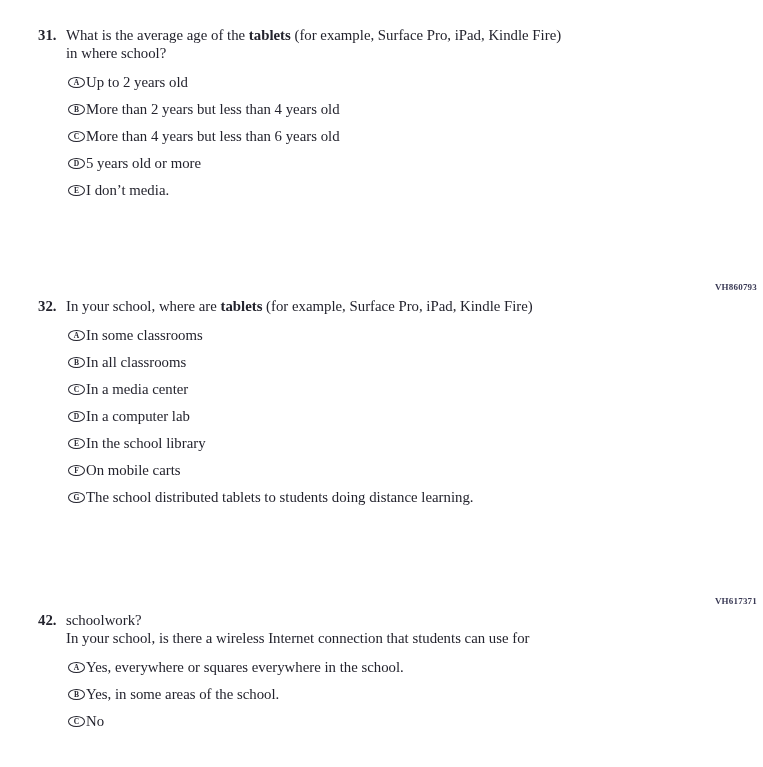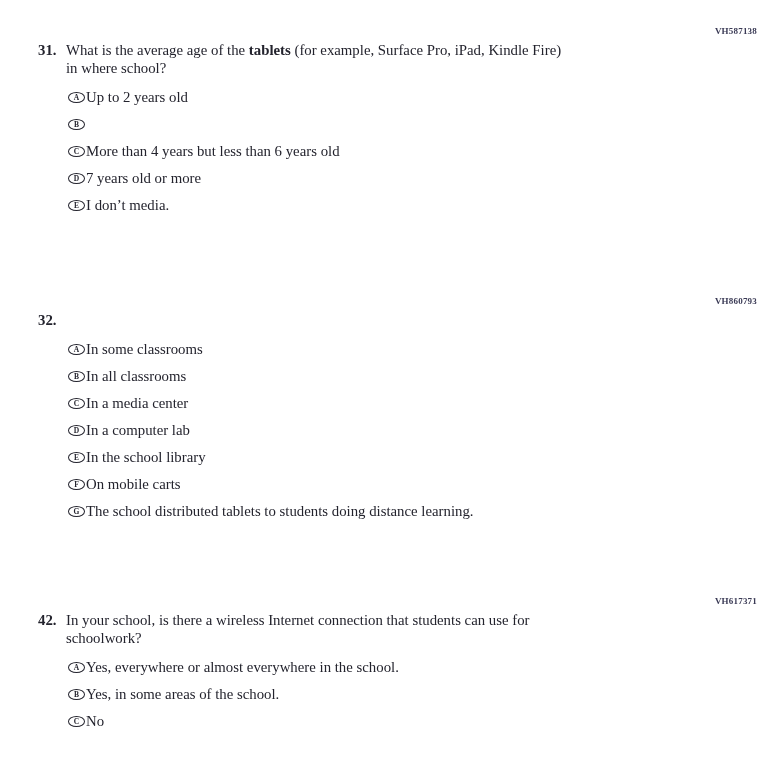--- a/index.html
+++ b/index.html
@@ -14,21 +14,21 @@
     font-family: "Liberation Serif", serif;
     color: #23232d;
     overflow: hidden;
   }
   .question {
     position: absolute;
     left: 38px;
     right: 6px;
   }
   .question.q0 { top: 26px; }
-  .question.q1 { top: 296px; }
+  .question.q1 { top: 282px; }
   .question.q2 { top: 596px; }
   .code {
     text-align: right;
     font-size: 9px;
     line-height: 10px;
     font-weight: bold;
     color: #3a3a55;
     letter-spacing: 0.2px;
     margin-bottom: 5px;
   }
@@ -76,56 +76,57 @@
     margin-left: 1px;
     font-size: 14.8px;
     line-height: 15px;
     white-space: nowrap;
   }
 </style>
 </head>
 <body>
 
 <section class="question q0">
-  <div class="code">VH587138</div>
   <div class="qrow">
     <div class="qnum">31.</div>
     <div class="qtext">
         <div class="qline"><span>What is the average age of the </span><span class="bold">tablets</span><span> (for example, Surface Pro, iPad, Kindle Fire)</span></div>
         <div class="qline"><span>in where school?</span></div>
       </div>
   </div>
   <div class="options">
       <div class="option-row">
         <span class="oval">A</span>
         <span class="option-label">Up to 2 years old</span>
       </div>
       <div class="option-row">
         <span class="oval">B</span>
+        <span class="option-label">More than 2 years but less than 4 years old</span>
       </div>
       <div class="option-row">
         <span class="oval">C</span>
         <span class="option-label">More than 4 years but less than 6 years old</span>
       </div>
       <div class="option-row">
         <span class="oval">D</span>
-        <span class="option-label">7 years old or more</span>
+        <span class="option-label">5 years old or more</span>
       </div>
       <div class="option-row">
         <span class="oval">E</span>
         <span class="option-label">I don’t media.</span>
       </div>
     </div>
 </section>
 
 <section class="question q1">
   <div class="code">VH860793</div>
   <div class="qrow">
     <div class="qnum">32.</div>
     <div class="qtext">
+        <div class="qline"><span>In your school, where are </span><span class="bold">tablets</span><span> (for example, Surface Pro, iPad, Kindle Fire)</span></div>
       </div>
   </div>
   <div class="options">
       <div class="option-row">
         <span class="oval">A</span>
         <span class="option-label">In some classrooms</span>
       </div>
       <div class="option-row">
         <span class="oval">B</span>
         <span class="option-label">In all classrooms</span>
@@ -151,28 +152,28 @@
         <span class="option-label">The school distributed tablets to students doing distance learning.</span>
       </div>
     </div>
 </section>
 
 <section class="question q2">
   <div class="code">VH617371</div>
   <div class="qrow">
     <div class="qnum">42.</div>
     <div class="qtext">
+        <div class="qline"><span>schoolwork?</span></div>
         <div class="qline"><span>In your school, is there a wireless Internet connection that students can use for</span></div>
-        <div class="qline"><span>schoolwork?</span></div>
       </div>
   </div>
   <div class="options">
       <div class="option-row">
         <span class="oval">A</span>
-        <span class="option-label">Yes, everywhere or almost everywhere in the school.</span>
+        <span class="option-label">Yes, everywhere or squares everywhere in the school.</span>
       </div>
       <div class="option-row">
         <span class="oval">B</span>
         <span class="option-label">Yes, in some areas of the school.</span>
       </div>
       <div class="option-row">
         <span class="oval">C</span>
         <span class="option-label">No</span>
       </div>
     </div>

